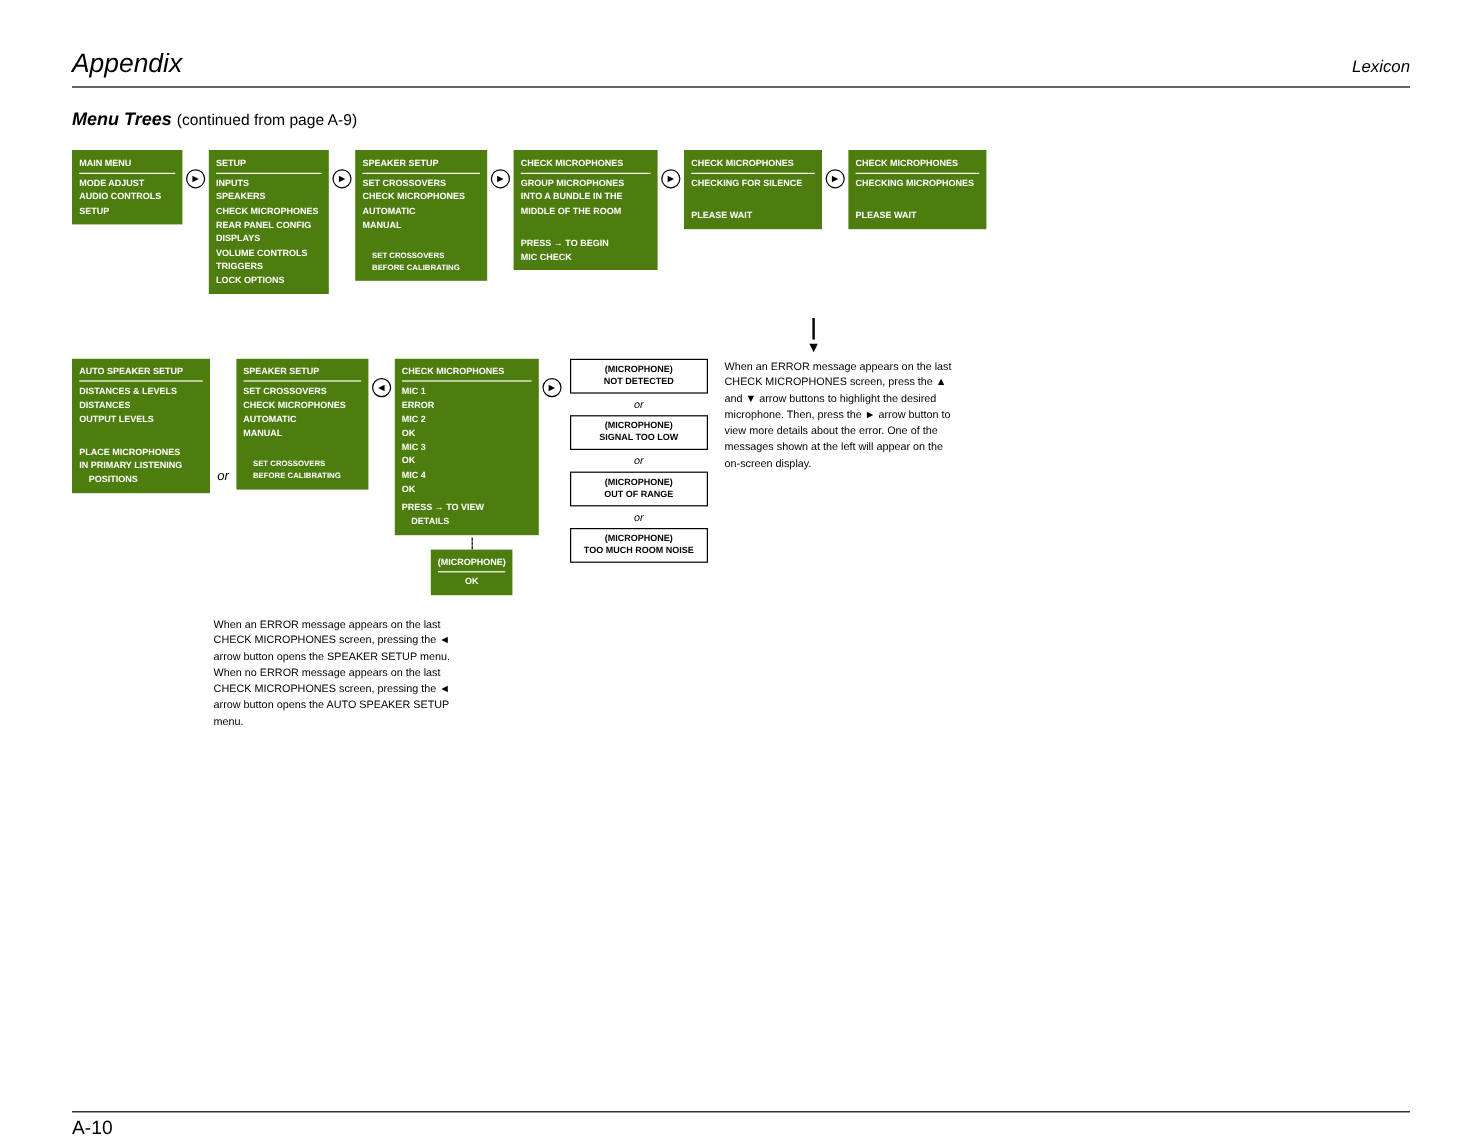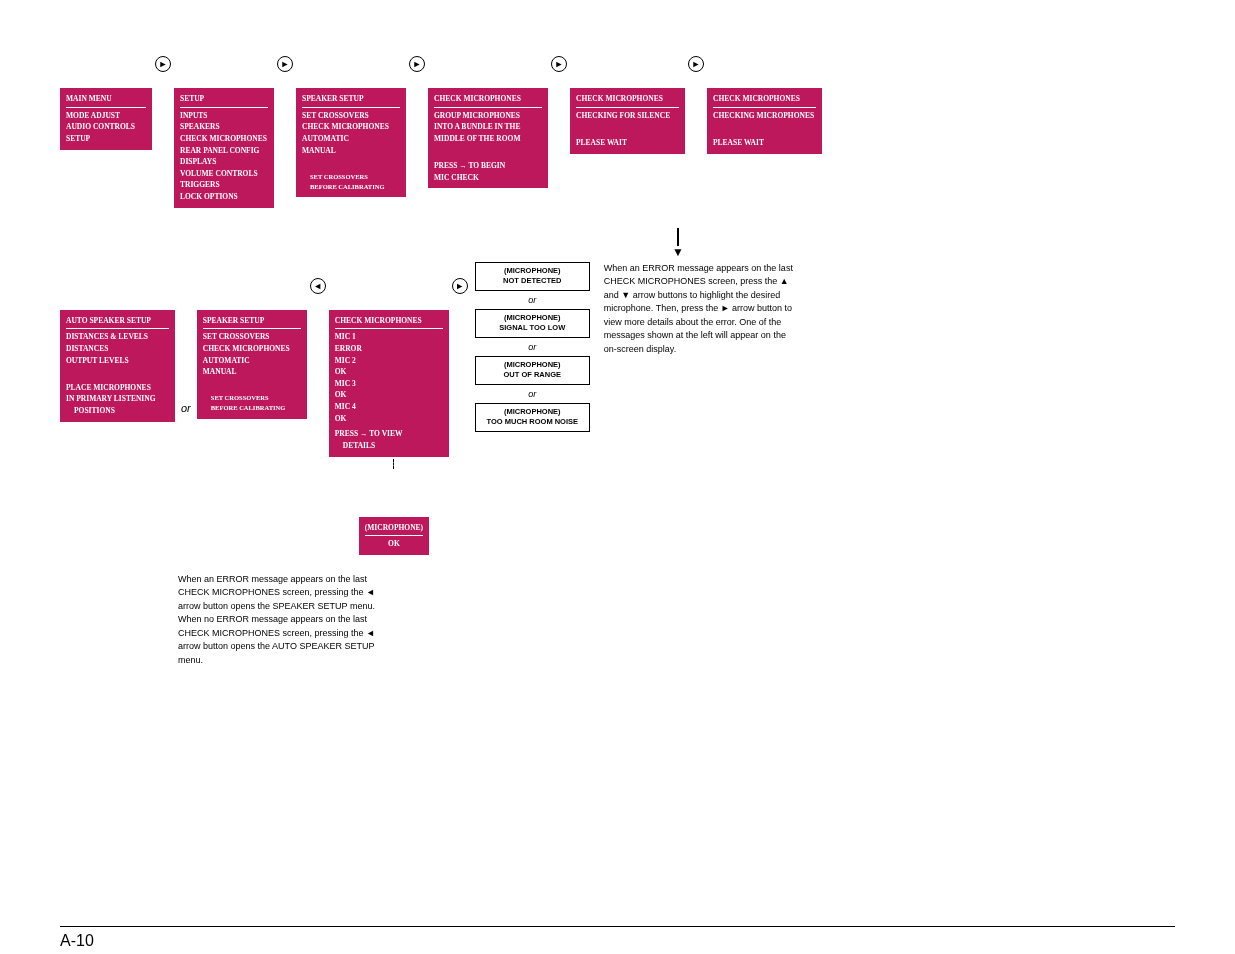--- a/index.html
+++ b/index.html
@@ -38,31 +38,30 @@
       margin-bottom: 14px;
     }
     .section-subtitle {
       font-style: normal;
       font-weight: normal;
       font-size: 13px;
     }
 
     
     .menu-box {
-      background: #be185d;
+      background: #4d7c0f;
       color: #fff;
       font-size: 7.5px;
       font-weight: bold;
-      font-family: Liberation Serif, serif;
+      font-family: Liberation Sans, sans-serif;
       padding: 5px 6px;
       text-transform: uppercase;
       line-height: 1.55;
       display: inline-block;
       min-width: 95px;
-      margin-top: 48px;
     }
     .menu-box .header-line {
       font-size: 7.5px;
       font-weight: bold;
       display: block;
       border-bottom: 1px solid #fff;
       padding-bottom: 2px;
       margin-bottom: 2px;
     }
     .menu-box .item-line {
@@ -169,21 +168,31 @@
     .right-note-block {
       margin-left: 14px;
       max-width: 195px;
     }
   </style>
 </head>
 <body>
 
 <div class="page-container">
 
-
+  <div class="page-header">
+    <span class="page-title">Appendix</span>
+    <span class="page-brand">Lexicon</span>
+  </div>
+
+  <div style="margin-bottom: 16px;">
+    <span class="section-title">
+      <span>Menu Trees</span>
+      <span class="section-subtitle"> <span>(continued from page A-9)</span></span>
+    </span>
+  </div>
 
   <div class="diagram-area">
 
     <div class="top-row">
 
       <div style="display:flex;align-items:flex-start;">
         <div class="menu-box box-mainmenu">
           <span class="header-line">MAIN MENU</span>
           <span class="item-line">MODE ADJUST</span>
           <span class="item-line">AUDIO CONTROLS</span>

